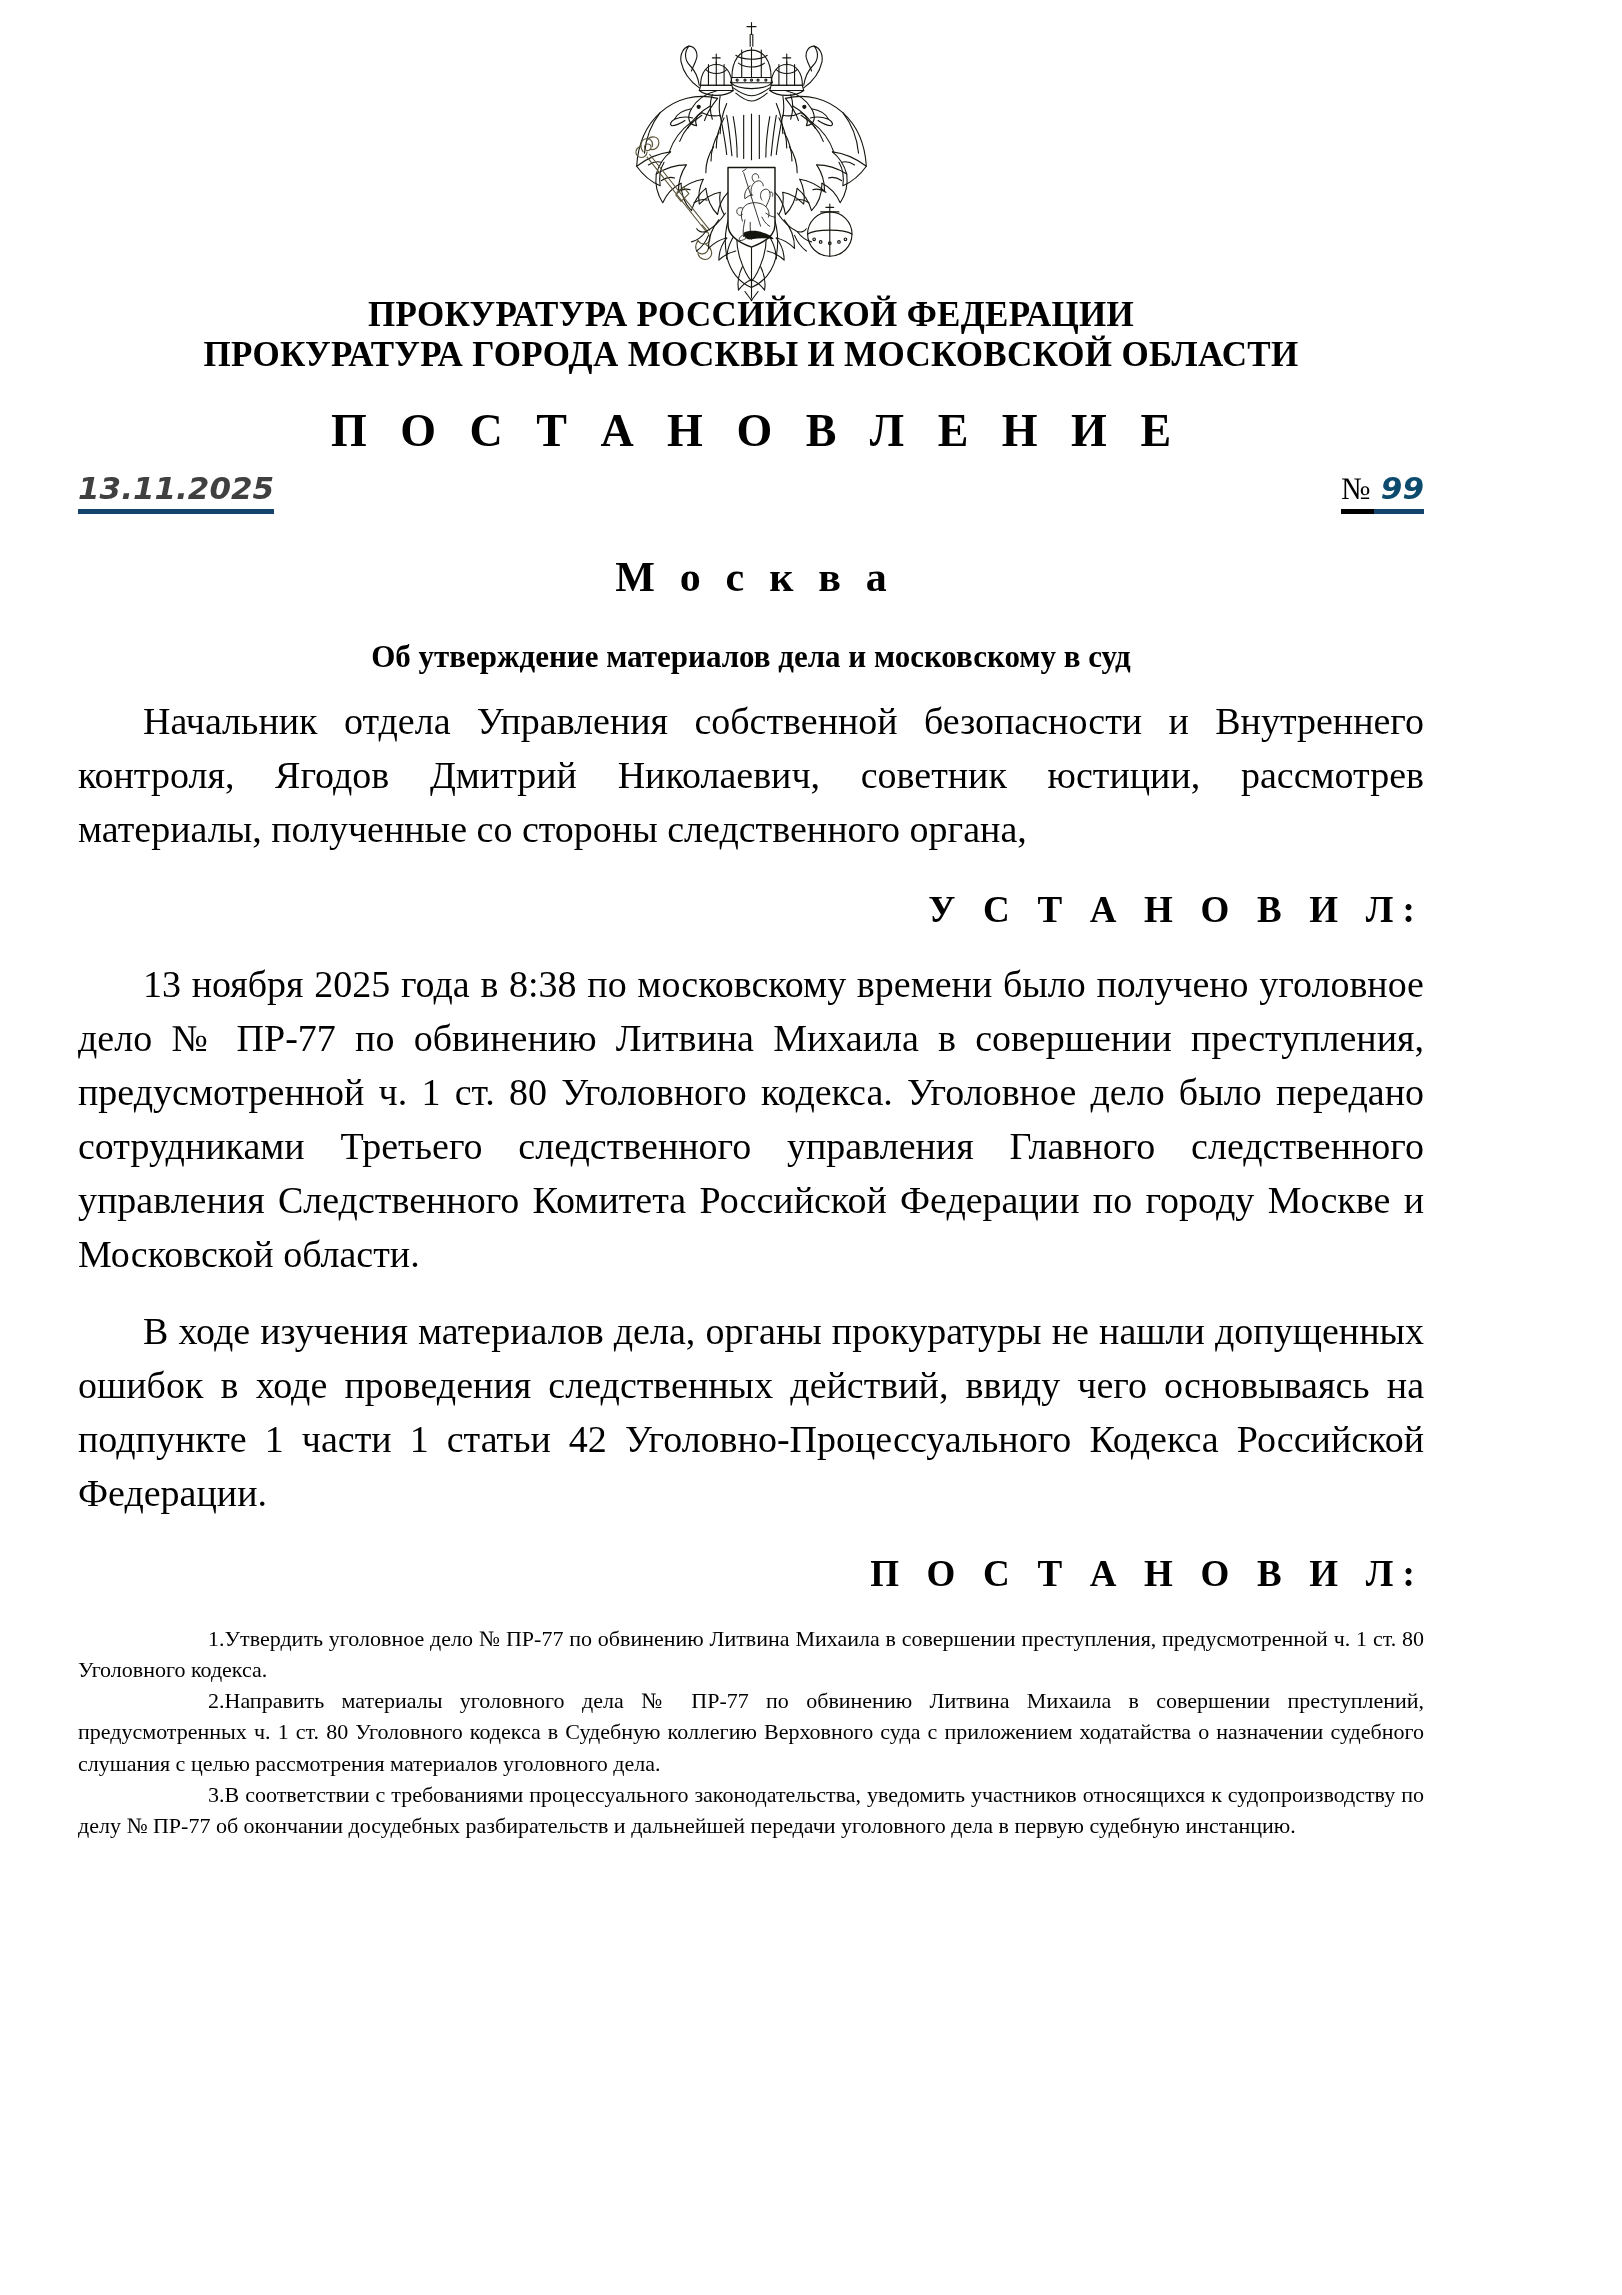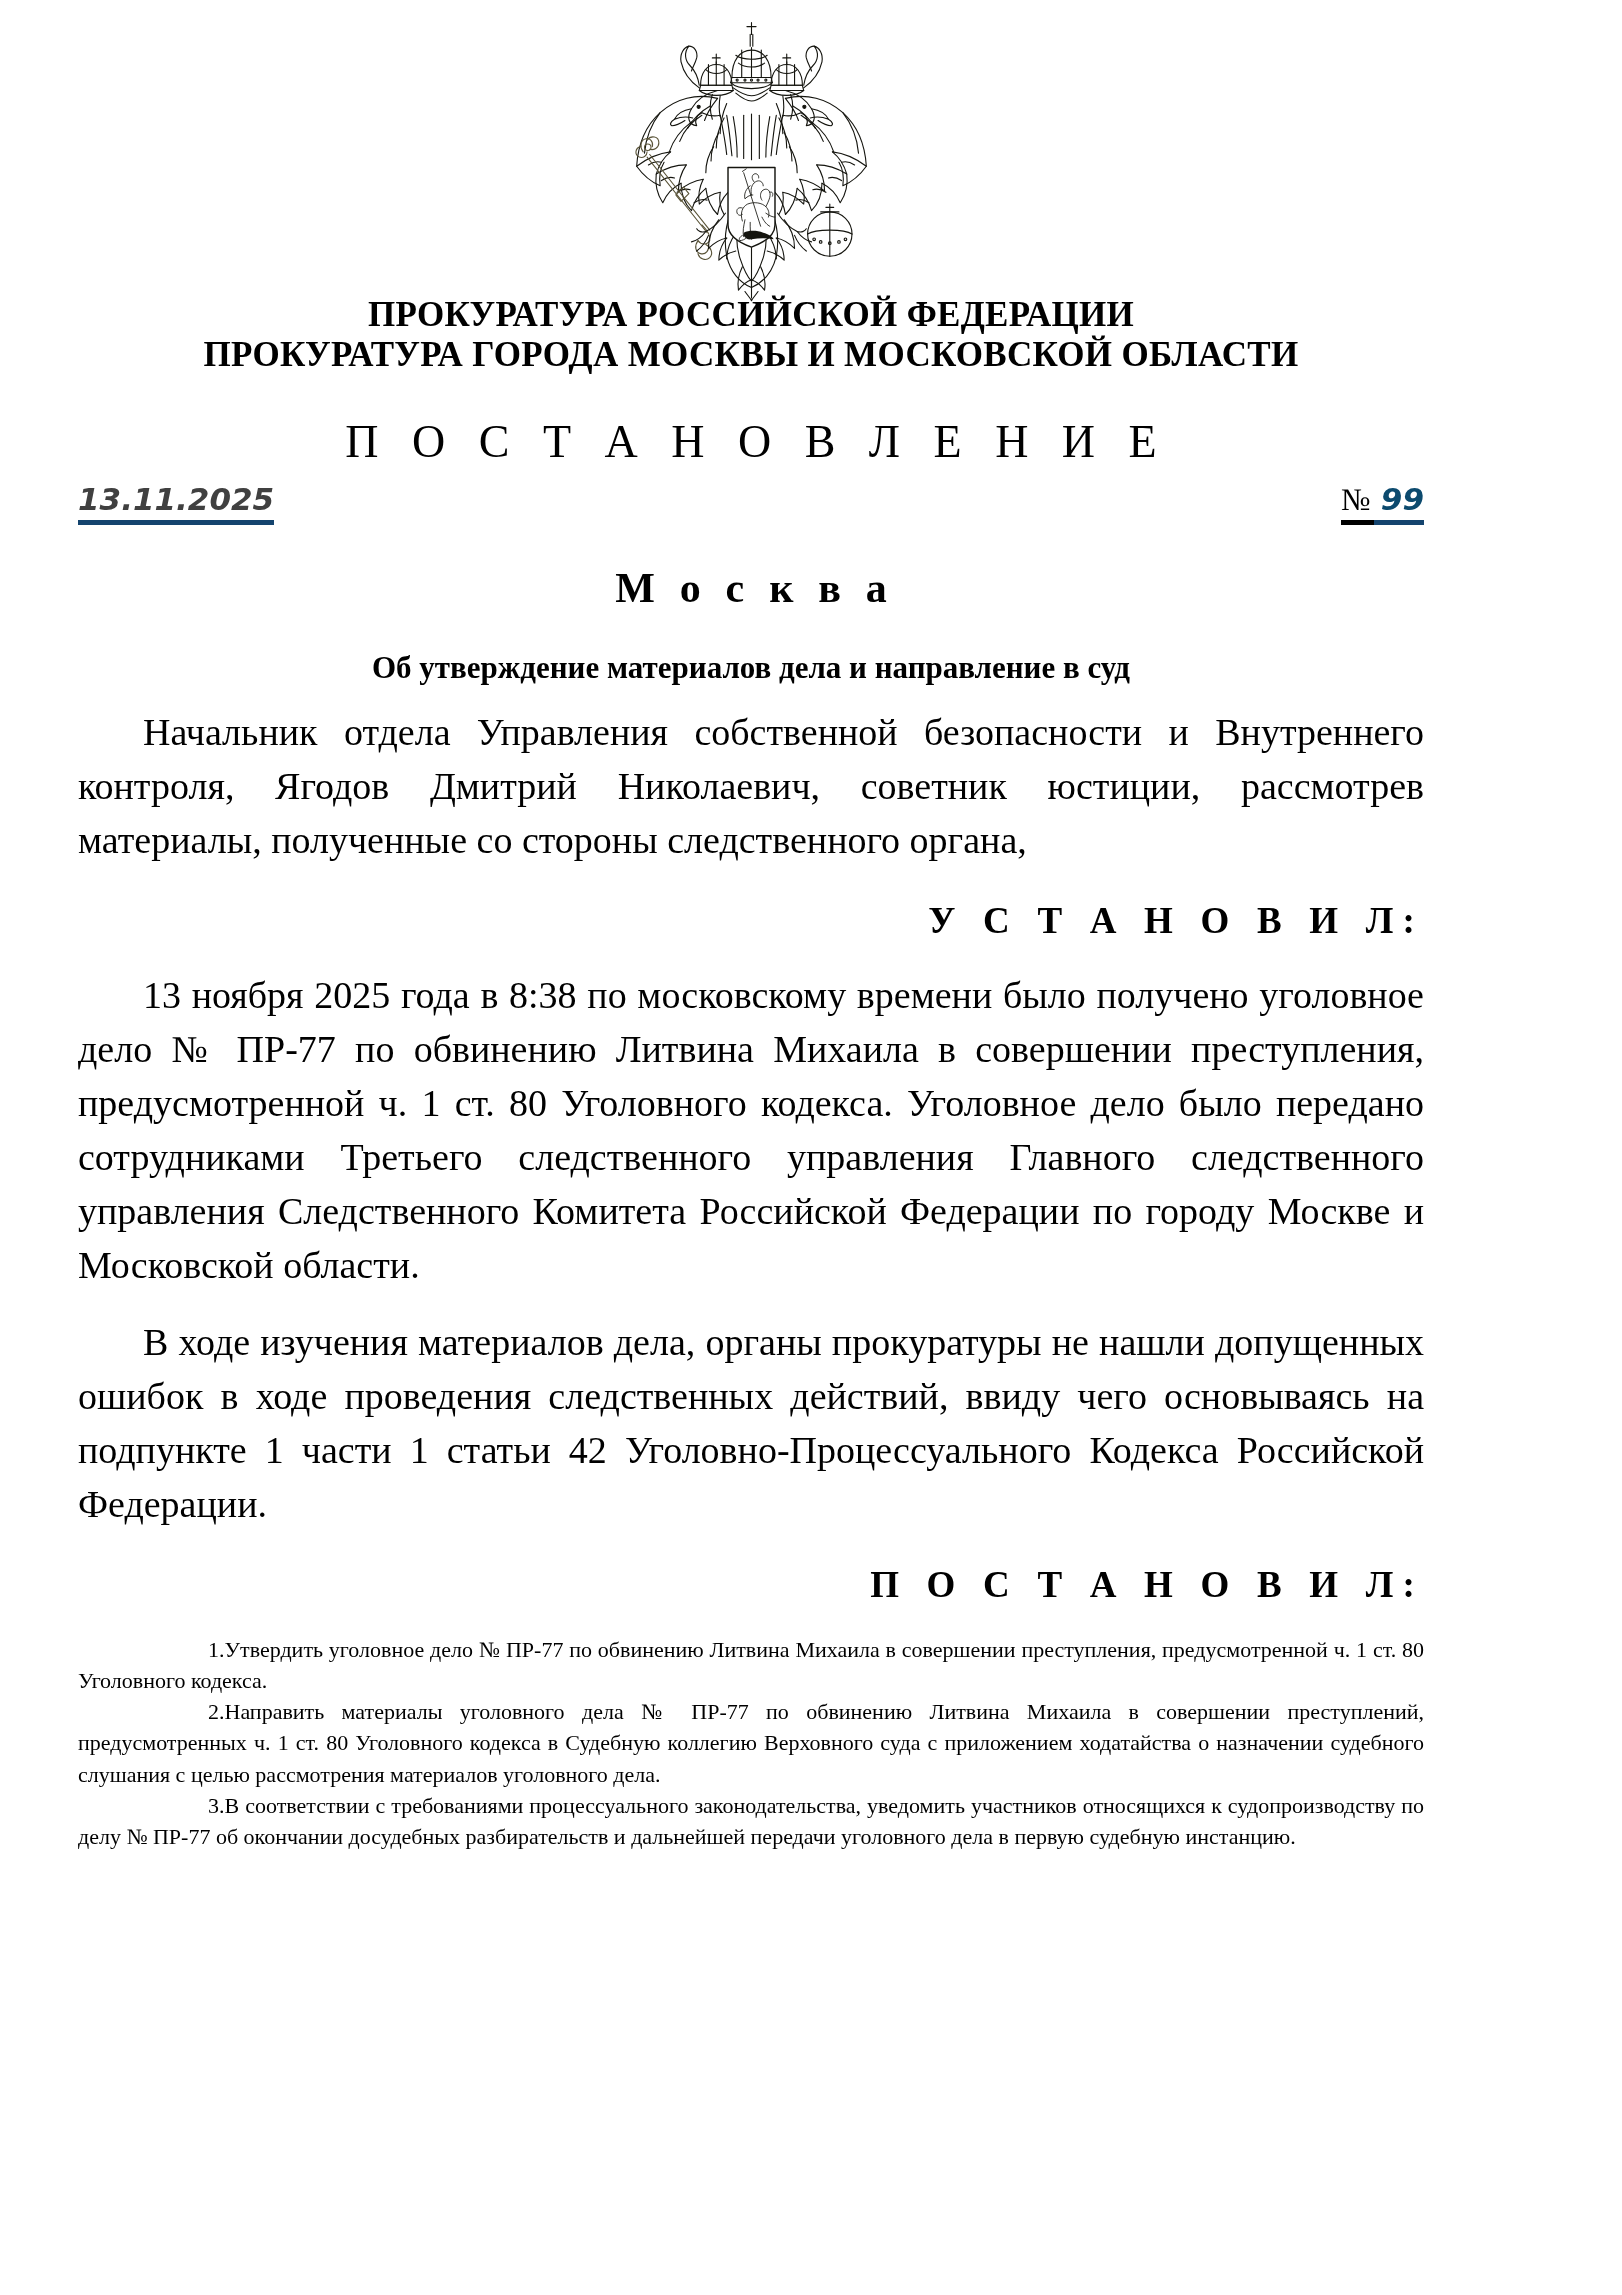--- a/index.html
+++ b/index.html
@@ -46,24 +46,24 @@
     font-size: 35px;
     line-height: 1.16;
     letter-spacing: 0.3px;
     margin-top: 2.6px;
   }
   .org-header .org-line { display: block; white-space: nowrap; }
 
   
   .doc-title {
     text-align: center;
-    font-weight: normal;
+    font-weight: bold;
     font-size: 46px;
     letter-spacing: 11px;
-    margin-top: 39px;
+    margin-top: 28px;
     text-indent: 11px;
   }
 
   
   .meta-row {
     position: relative;
     height: 60px;
     margin-top: 14.4px;
   }
   .meta-date {
@@ -370,21 +370,21 @@
   <div class="meta-row">
     <span class="meta-date">13.11.2025</span>
     <span class="meta-num">
       <span class="numero">№</span>
       <span class="numval">99</span>
     </span>
   </div>
 
   <div class="city">М о с к в а</div>
 
-  <div class="subject">Об утверждение материалов дела и направление в суд</div>
+  <div class="subject">Об утверждение материалов дела и московскому в суд</div>
 
   <div class="body-block">
     <p class="para">Начальник отдела Управления собственной безопасности и Внутреннего контроля, Ягодов Дмитрий Николаевич, советник юстиции, рассмотрев материалы, полученные со стороны следственного органа,</p>
   </div>
 
   <div class="section-head">У С Т А Н О В И Л:</div>
   <div>
     <p class="para">13 ноября 2025 года в 8:38 по московскому времени было получено уголовное дело № ПР-77 по обвинению Литвина Михаила в совершении преступления, предусмотренной ч. 1 ст. 80 Уголовного кодекса. Уголовное дело было передано сотрудниками Третьего следственного управления Главного следственного управления Следственного Комитета Российской Федерации по городу Москве и Московской области.</p>
     <p class="para spaced">В ходе изучения материалов дела, органы прокуратуры не нашли допущенных ошибок в ходе проведения следственных действий, ввиду чего основываясь на подпункте 1 части 1 статьи 42 Уголовно-Процессуального Кодекса Российской Федерации.</p>
   </div>

